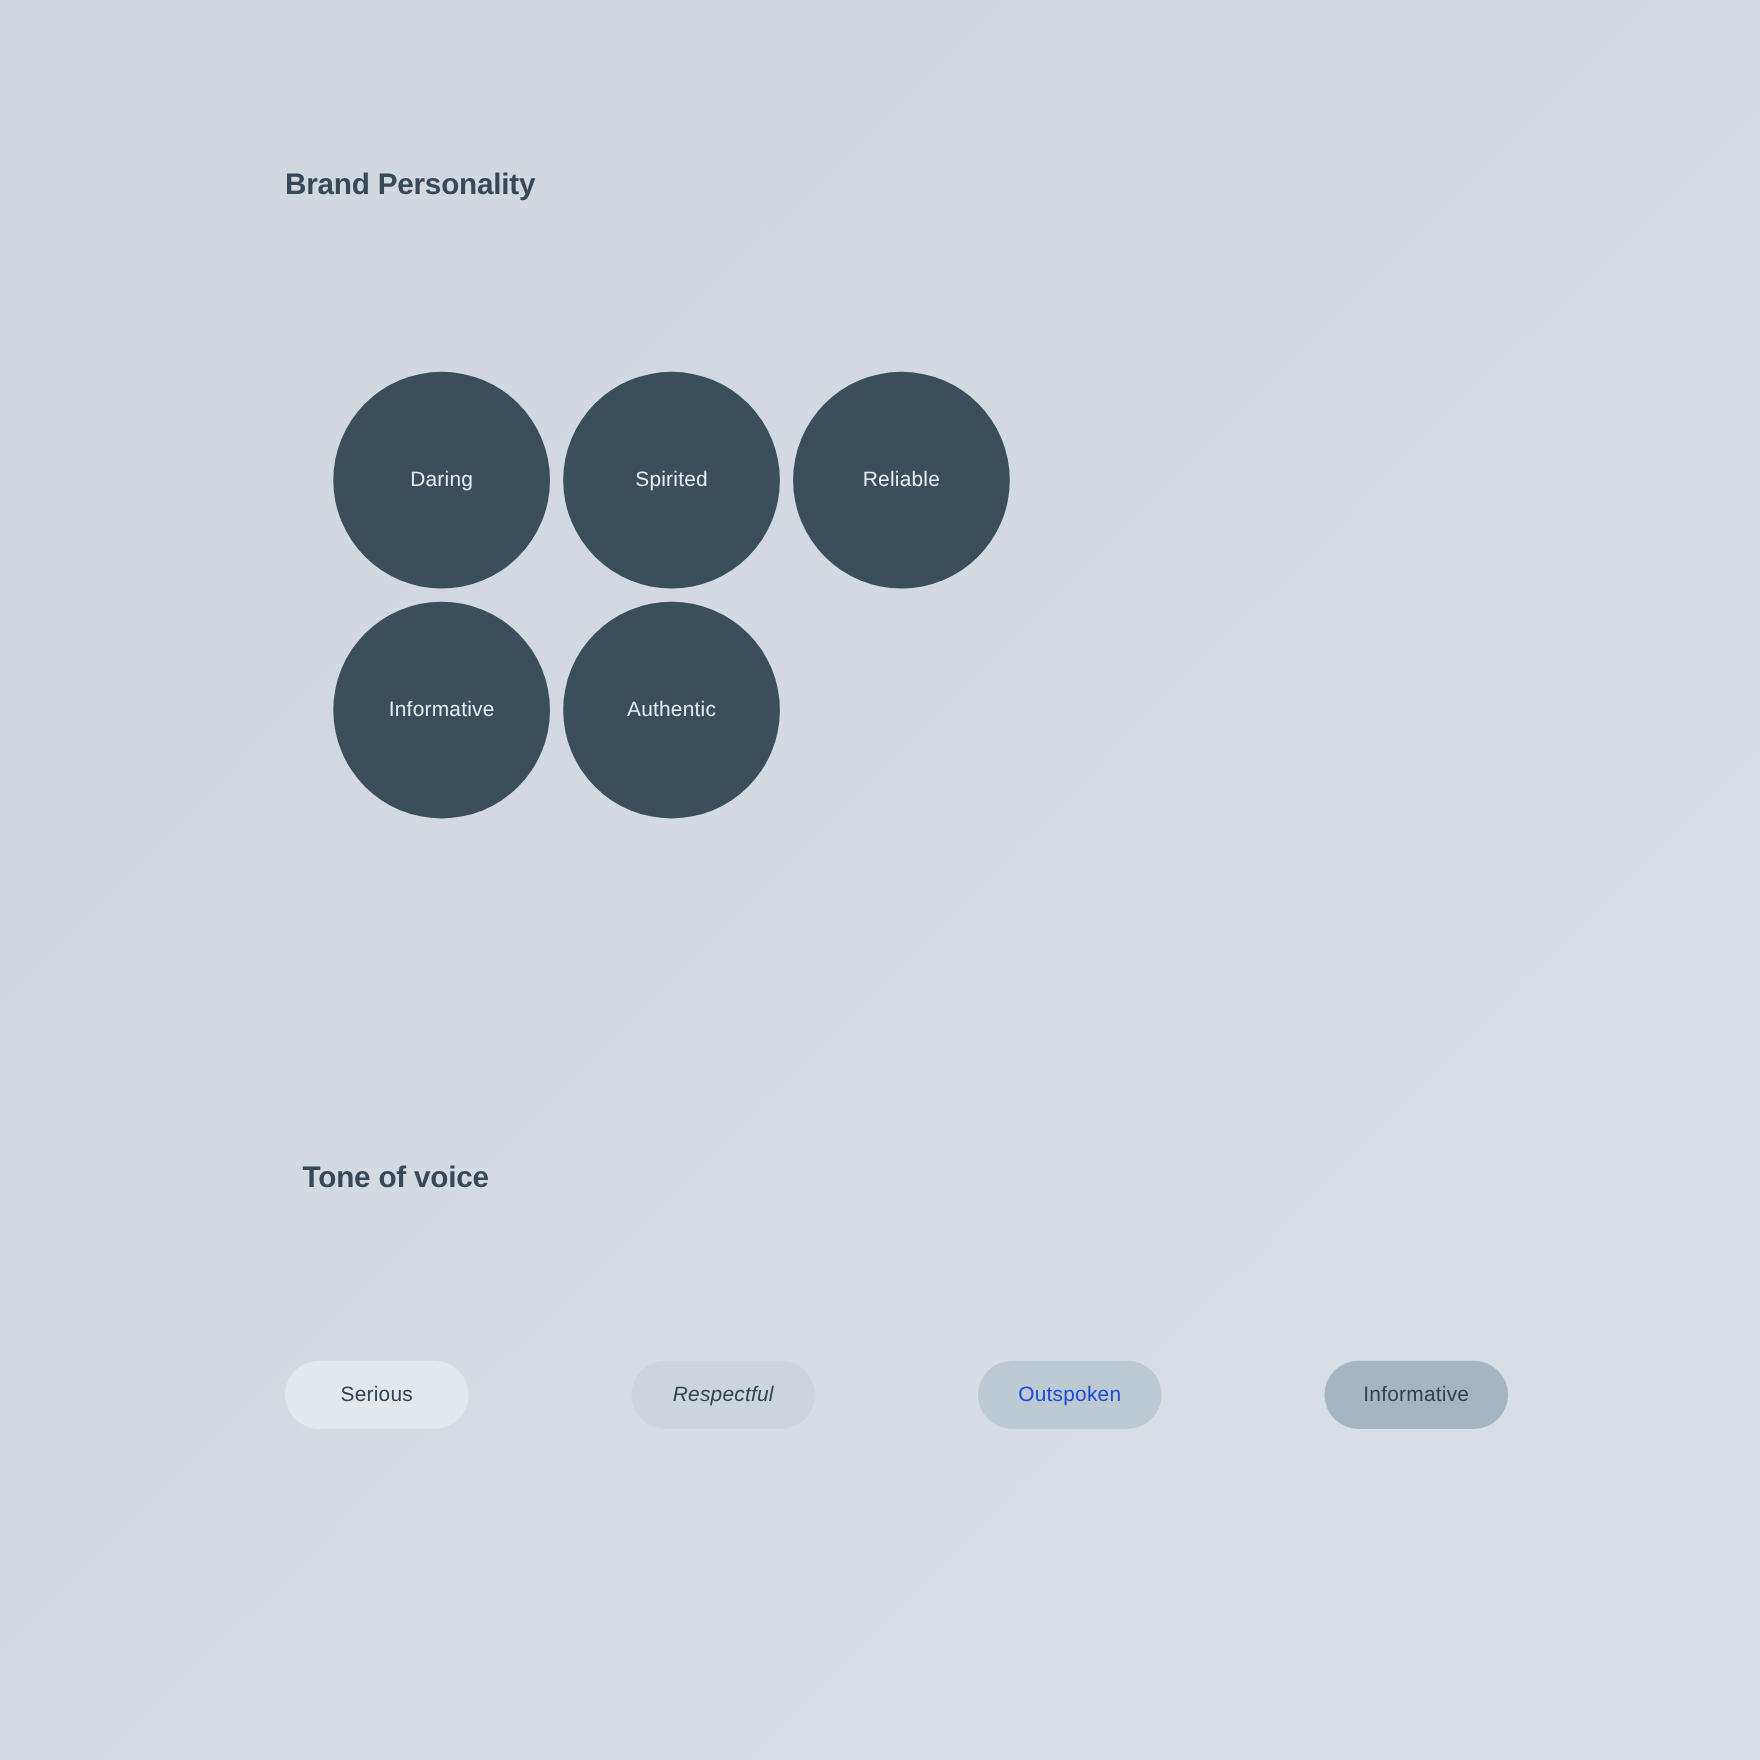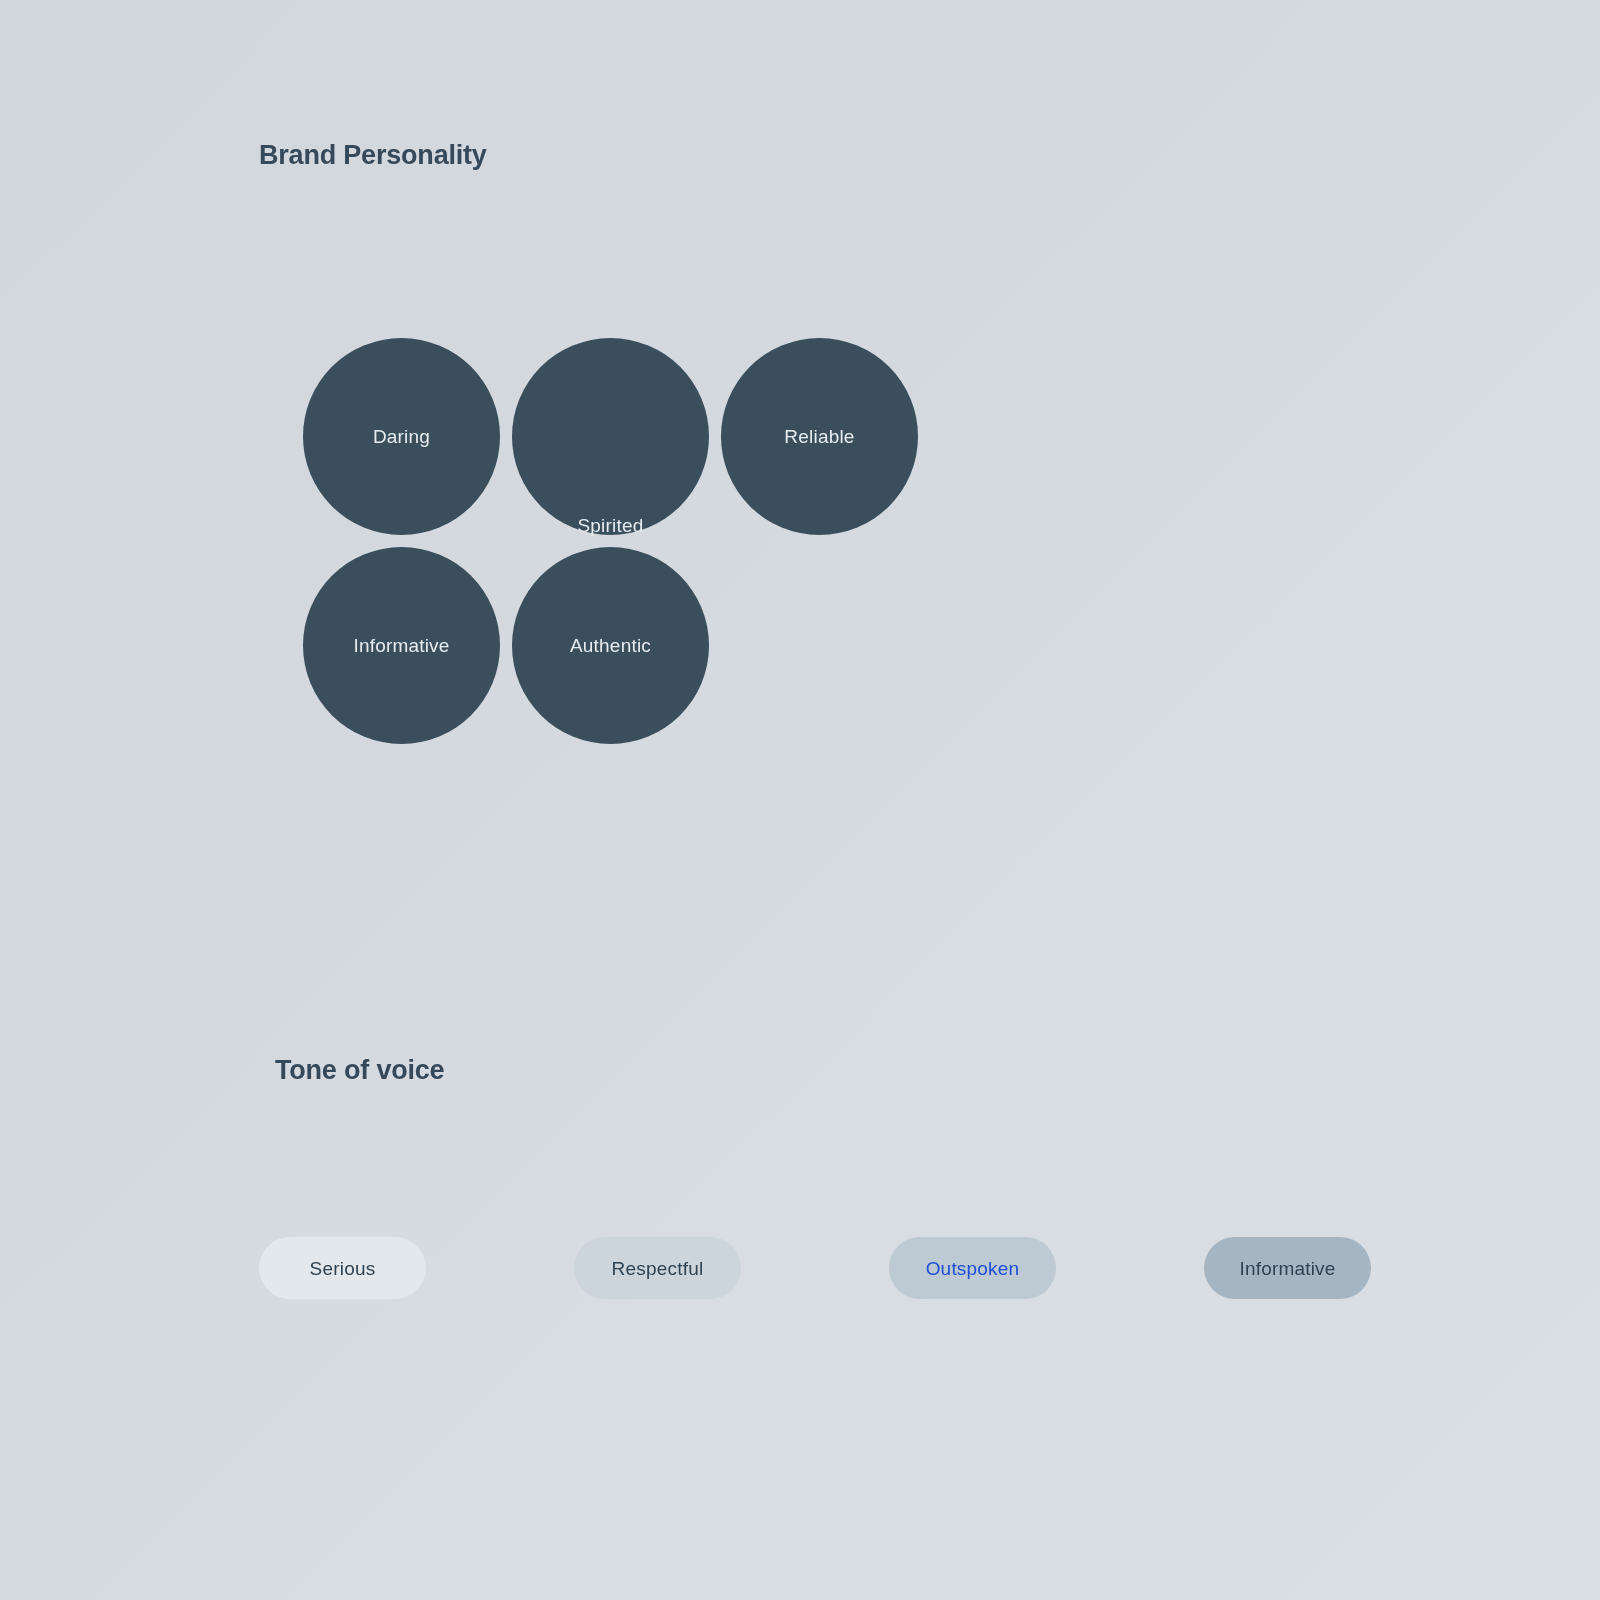--- a/index.html
+++ b/index.html
@@ -26,21 +26,21 @@
   .section-title {
     position: absolute;
     margin: 0;
     font-size: 27px;
     font-weight: 700;
     letter-spacing: -0.2px;
     color: #35495a;
     font-family: "Liberation Sans", sans-serif;
     white-space: nowrap;
   }
-  #title-brand-personality { left: 259px; top: 140px; text-align: right; }
+  #title-brand-personality { left: 259px; top: 152px; text-align: right; }
   #title-tone-of-voice     { left: 275px; top: 1055px; }
 
   
   .circle-grid {
     position: absolute;
     left: 303px;
     top: 338px;
     width: 962px;
     height: 497px;
     display: grid;
@@ -90,38 +90,38 @@
   .tone-label {
     font-size: 19px;
     font-weight: 400;
     letter-spacing: 0.2px;
     color: #2f4353;
     white-space: nowrap;
     line-height: 1;
   }
 
   .tone-pill.p0 { left: 0px;   width: 167px; }
-  .tone-pill.p1 { left: 315px; width: 167px; }
+  .tone-pill.p1 { left: 315px; width: 167px; font-style: italic; }
   .tone-pill.p2 { left: 630px; width: 167px; }
   .tone-pill.p3 { left: 945px; width: 167px; }
 </style>
 </head>
 <body>
 
 <div id="board">
 
   <h2 id="title-brand-personality" class="section-title">Brand Personality</h2>
 
   <div class="circle-grid">
 
     <div class="trait-circle" style="background: rgb(58, 78, 92);">
       <span class="trait-label" style="color: rgb(231, 236, 240);">Daring</span>
     </div>
 
-    <div class="trait-circle" style="background: rgb(58, 78, 92); align-items: flex-end;">
+    <div class="trait-circle" style="background: rgb(58, 78, 92);">
       <span class="trait-label" style="color: rgb(231, 236, 240);">Spirited</span>
     </div>
 
 
     <div class="trait-circle" style="background: rgb(58, 78, 92);">
       <span class="trait-label" style="color: rgb(231, 236, 240);">Reliable</span>
     </div>
 
     <div class="trait-circle" style="background: rgb(58, 78, 92);">
       <span class="trait-label" style="color: rgb(231, 236, 240);">Informative</span>

